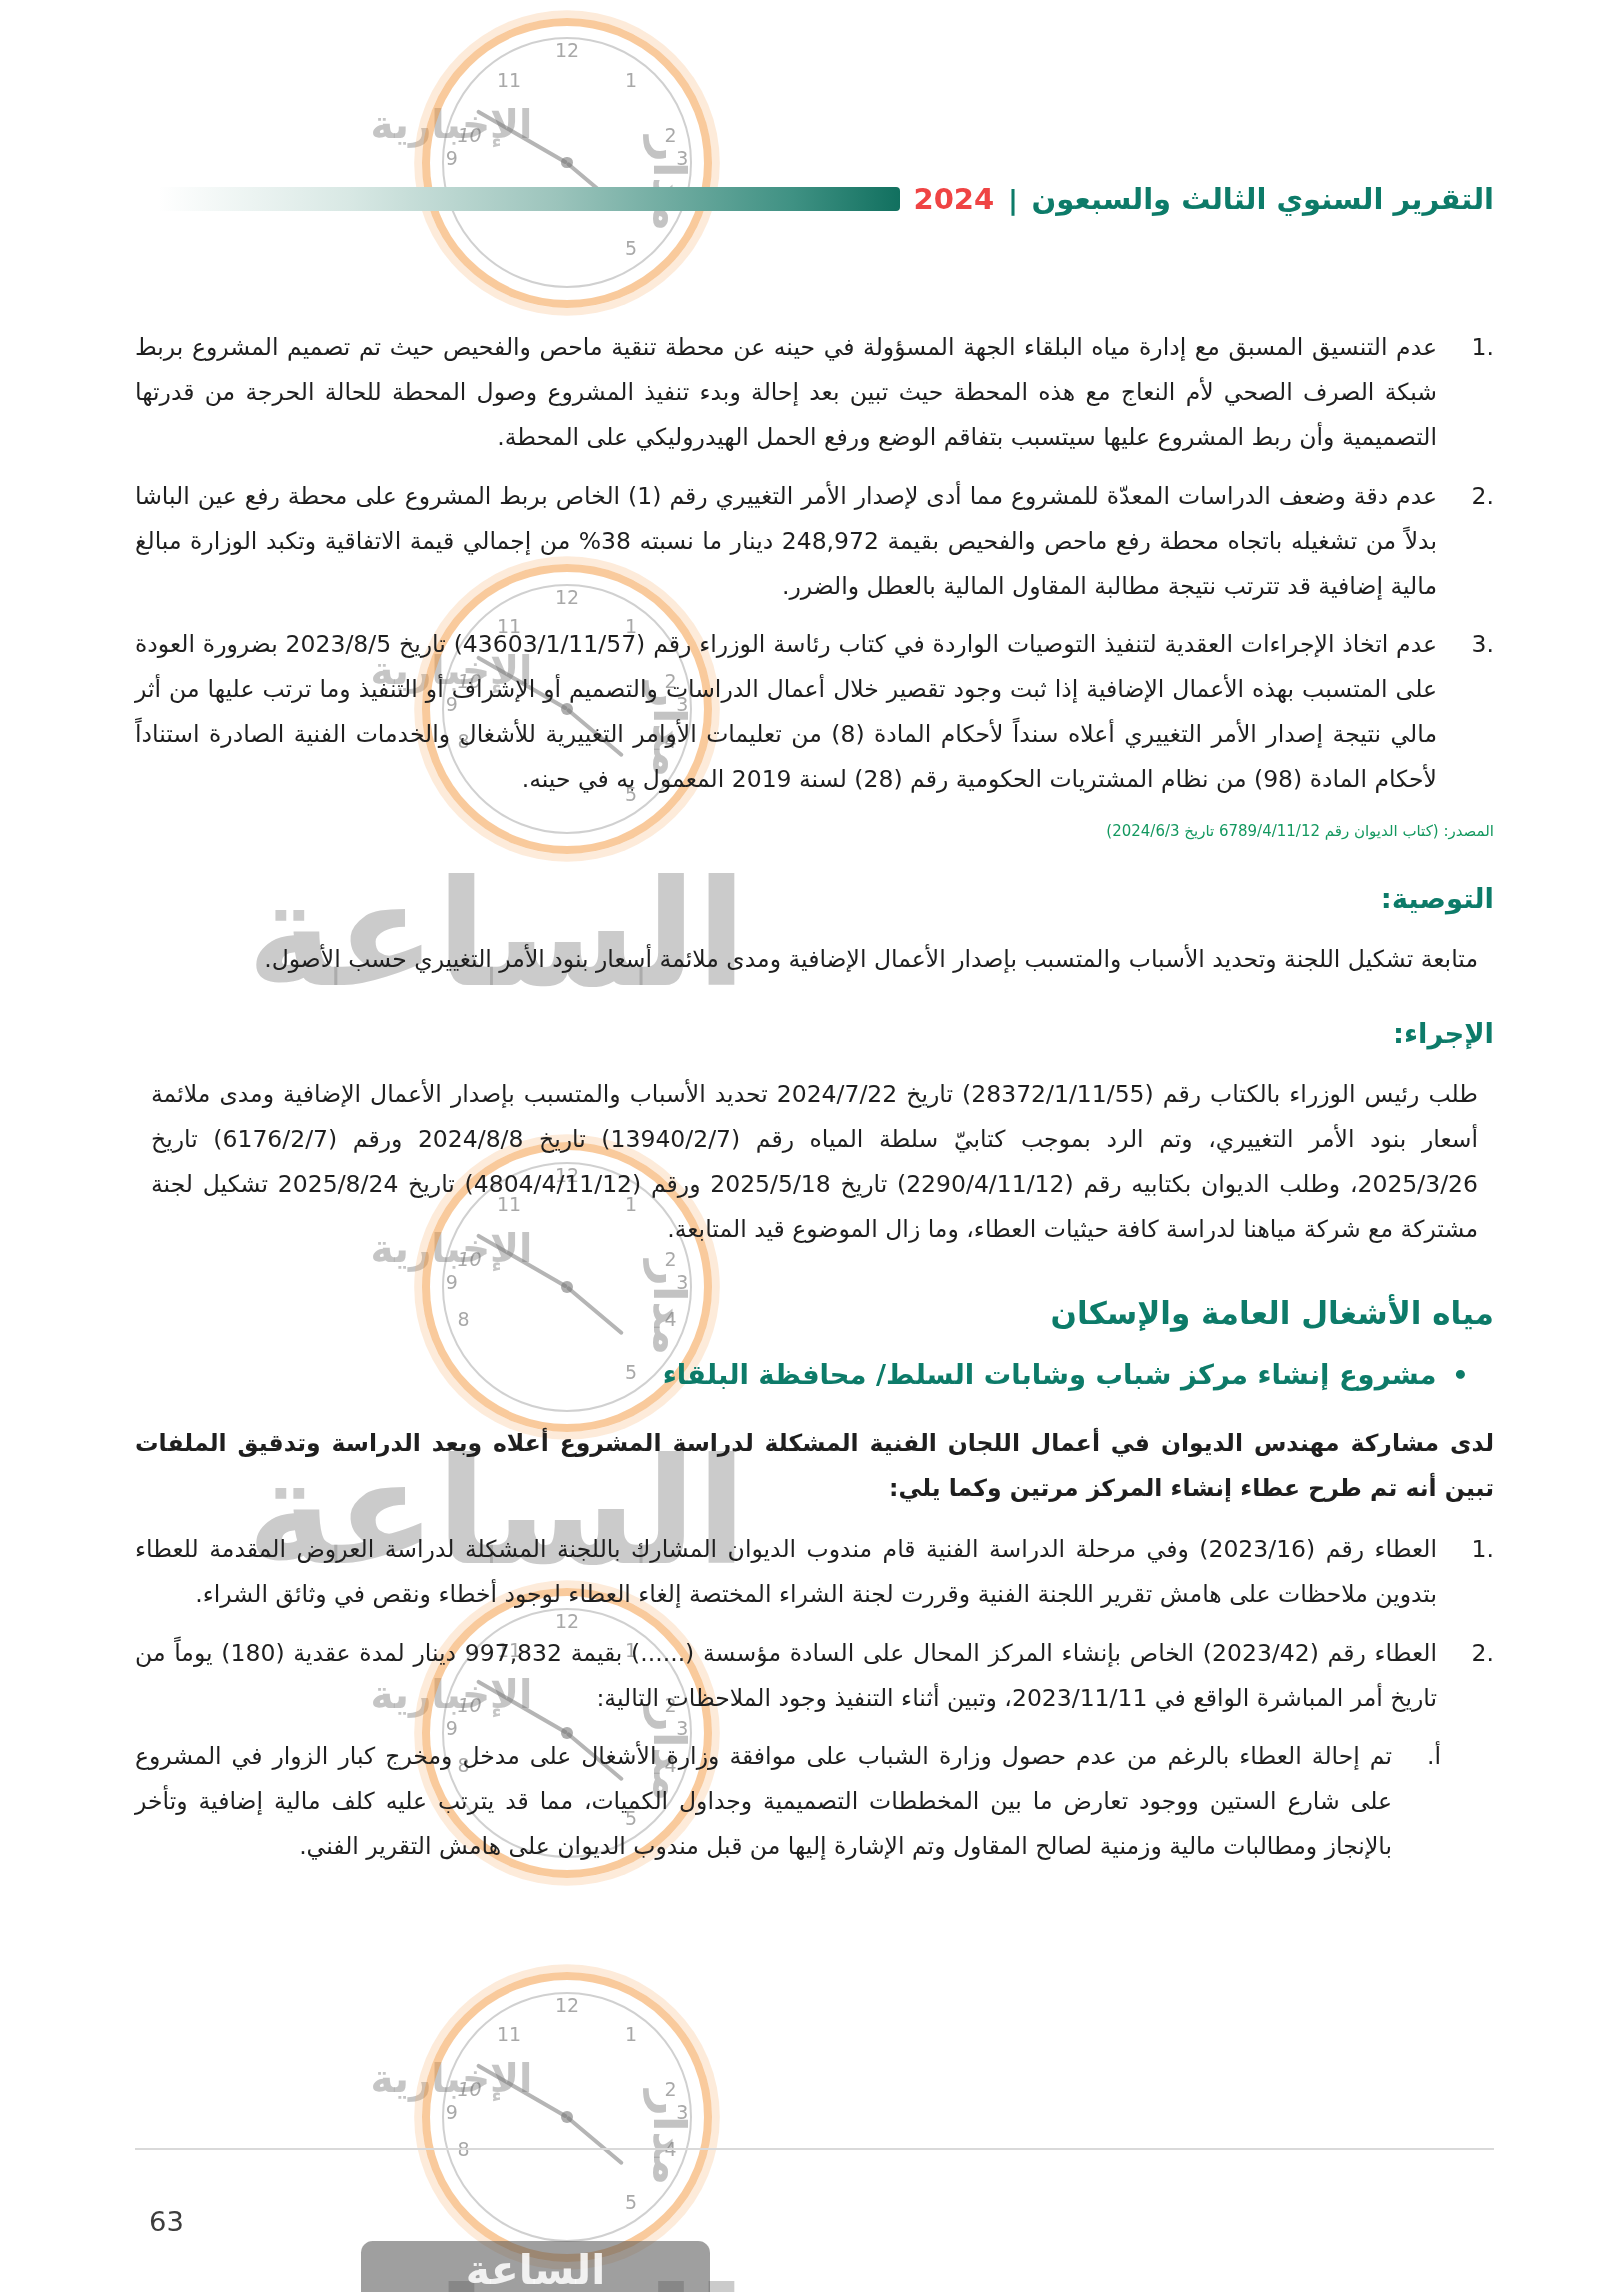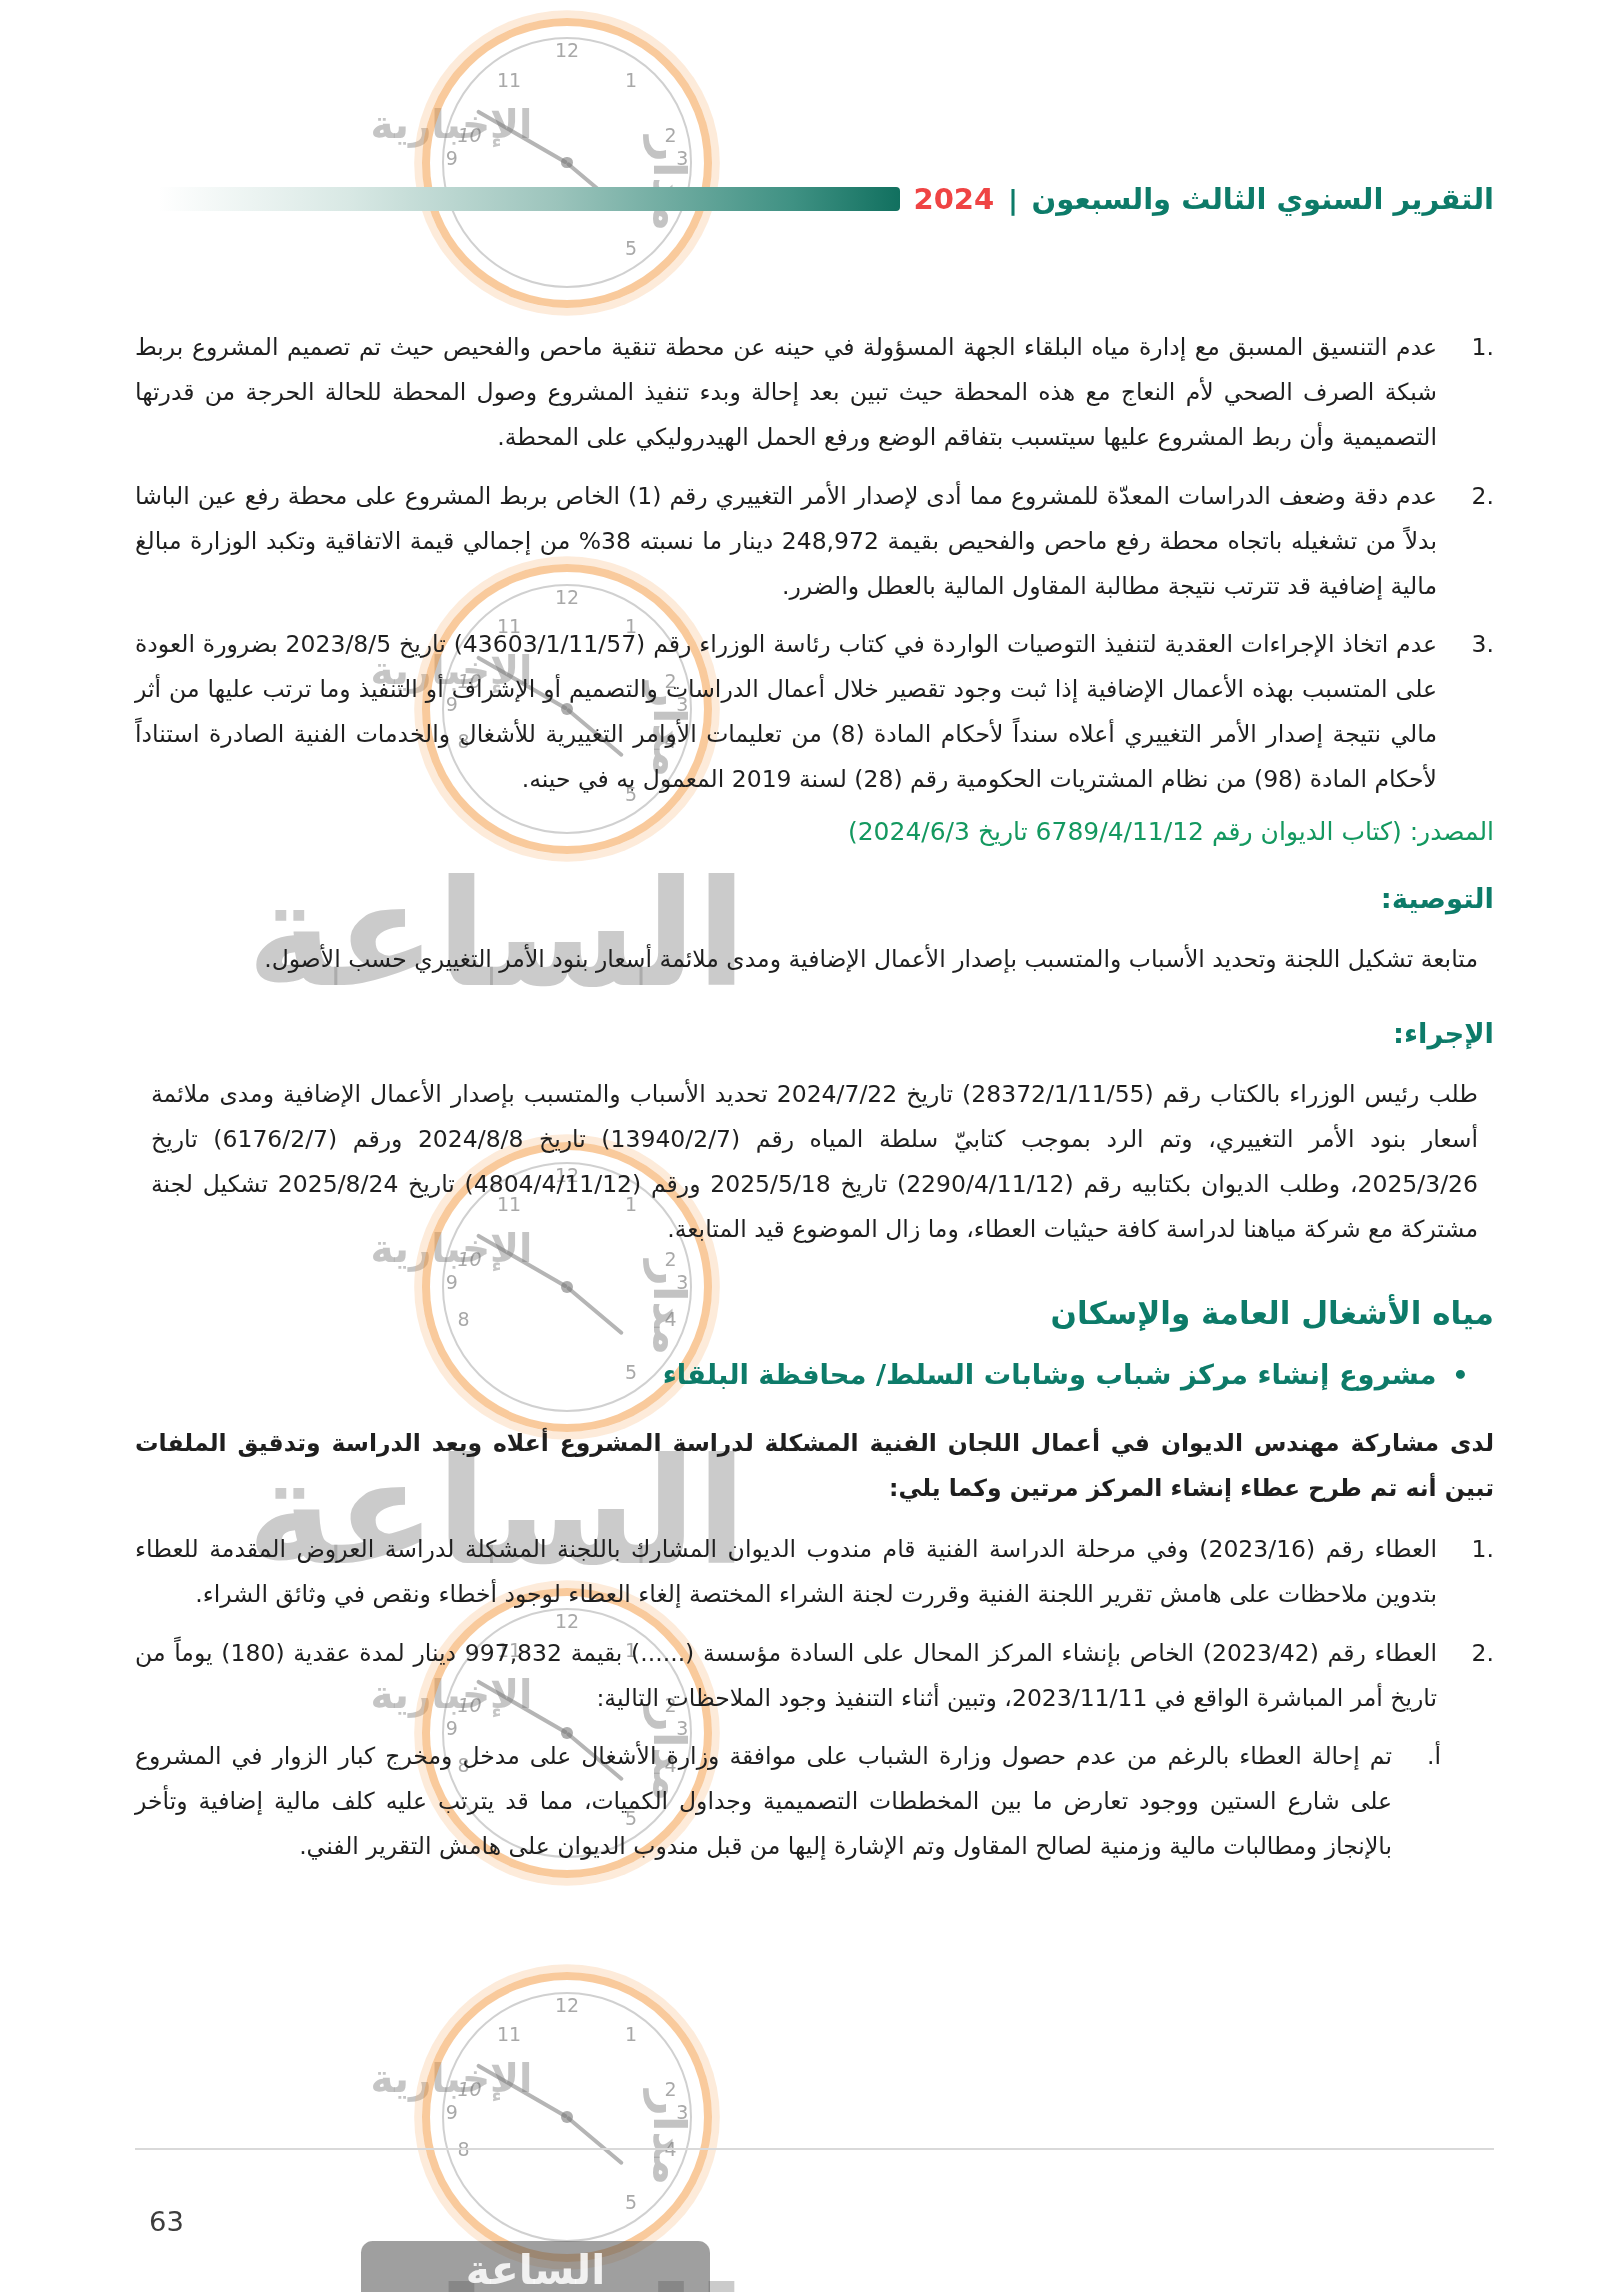--- a/index.html
+++ b/index.html
@@ -15,21 +15,21 @@
     background:linear-gradient(to left,#11705f 0%,#3f9183 14%,#9cc4bc 45%,#d8e8e4 72%,rgba(255,255,255,0) 97%);}
 
   
   .content{position:absolute;top:325px;right:127px;left:135px;z-index:2;font-size:23.5px;line-height:45px;}
   .item{display:flex;margin-bottom:13.7px;}
   .item .num{flex:0 0 57px;direction:ltr;unicode-bidi:isolate;text-align:right;padding-left:15.7px;box-sizing:border-box;}
   .item .txt{flex:1;text-align:justify;}
   .sub-item{display:flex;margin:2px 53px 13.7px 0;}
   .sub-item .num{flex:0 0 49px;direction:rtl;padding-left:13.7px;box-sizing:border-box;}
   .sub-item .txt{flex:1;text-align:justify;}
-  .source{color:#13985f;font-size:25px;line-height:31px;margin:2px 0 0;}
+  .source{color:#13985f;font-size:15px;line-height:31px;margin:2px 0 0;}
   .sec-heading{color:#0d7b69;font-weight:bold;font-size:27.4px;margin:29px 0 11.8px;}
   .para{text-align:justify;margin:16px;}
   .ministry-heading{color:#0d7b69;font-weight:bold;font-size:31px;margin:39px 0 15.7px;}
   .project-heading{display:flex;align-items:baseline;gap:15.7px;color:#0d7b69;font-weight:bold;font-size:27.4px;margin:0 25.5px 15.7px 0;}
   .project-heading .bullet{font-size:25.5px;}
   .intro{text-align:justify;margin-bottom:15.7px;font-weight:bold;}
 
   
   .footer-line{position:absolute;top:2148px;right:127px;left:135px;border-top:2px solid #d9d9d9;z-index:2;}
   .page-num{position:absolute;top:2166px;left:149px;font-size:27.4px;color:#3d3d3d;z-index:2;direction:ltr;margin-top:40px;}

